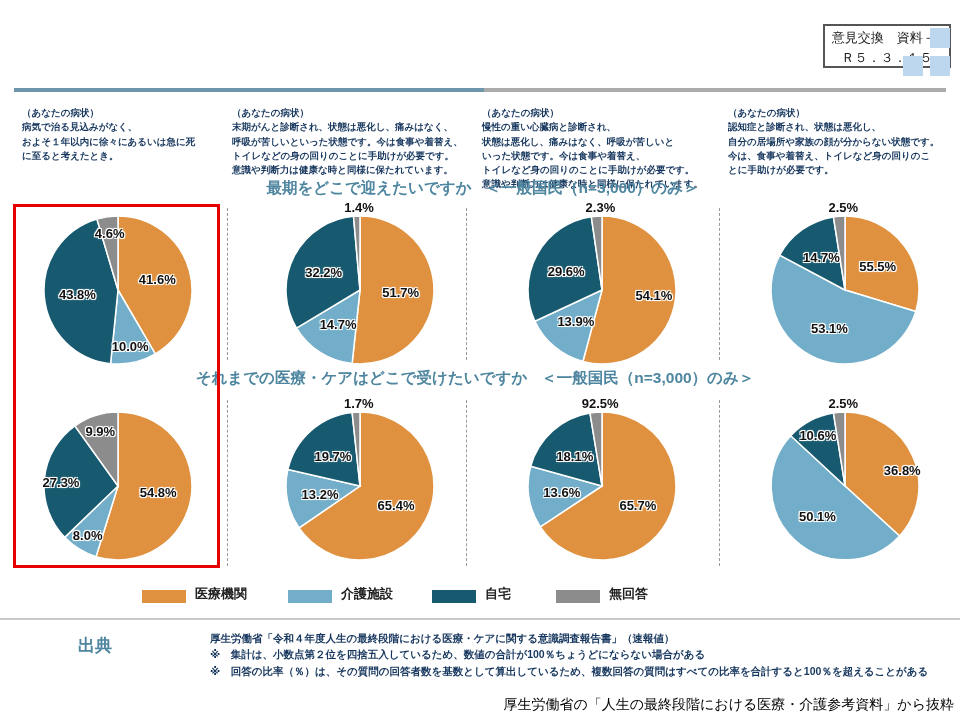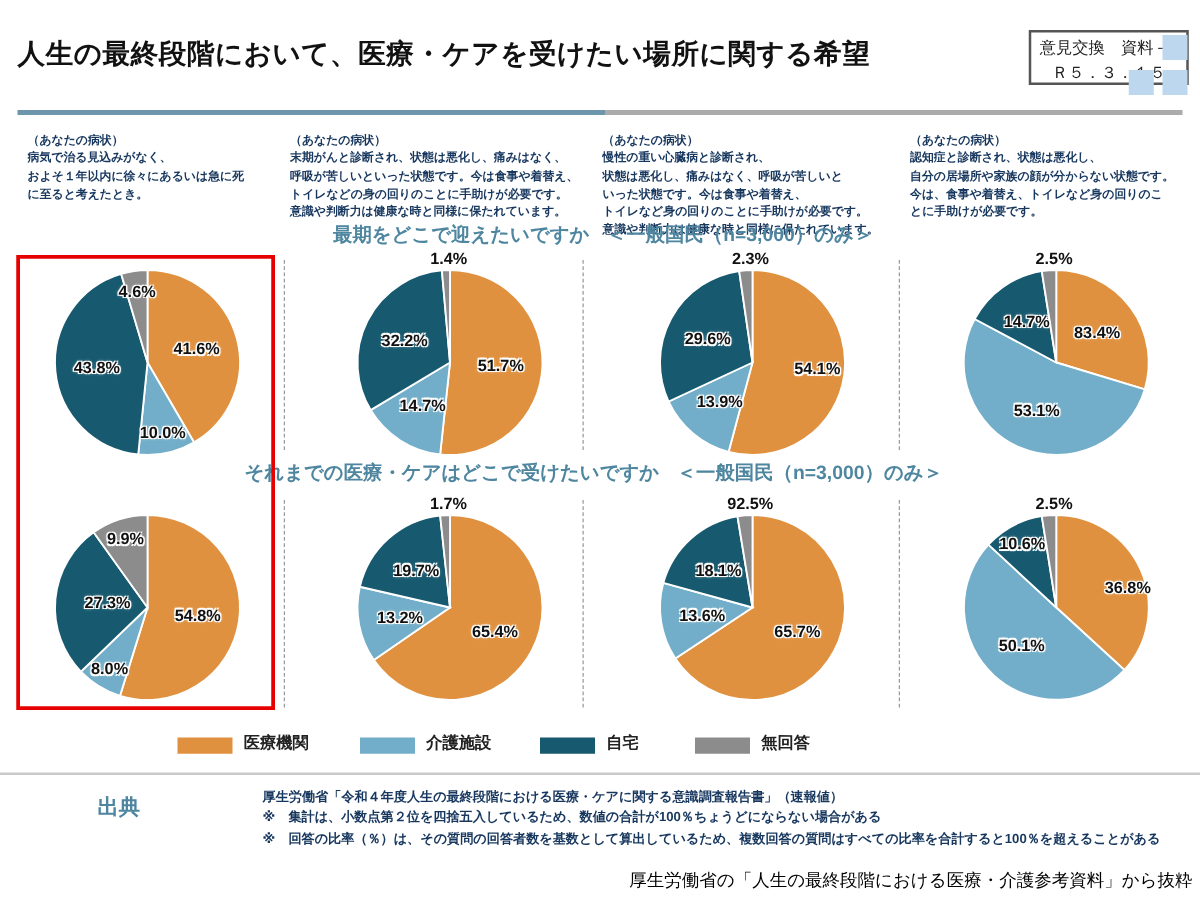--- a/index.html
+++ b/index.html
@@ -56,21 +56,20 @@
   }
   .caption{
     position:absolute;right:6px;top:696px;font-size:14px;color:#000;white-space:nowrap;
   }
 </style>
 </head>
 <body>
 
 <div class="slide">
 
-  <div class="title" style="color: rgb(17, 17, 17);">人生の最終段階において、医療・ケアを受けたい場所に関する希望</div>
 
   <div class="stamp">
     <div>意見交換　資料－2</div>
     <div>Ｒ５．３．１５</div>
   </div>
 
   <div class="sq" style="left: 930px; top: 28px; background: rgb(189, 215, 238);"></div>
   <div class="sq" style="left: 903px; top: 56px; background: rgb(189, 215, 238);"></div>
   <div class="sq" style="left: 930px; top: 56px; background: rgb(189, 215, 238);"></div>
 
@@ -130,27 +129,27 @@
         <path d="M 76 76 L 76.00 2.00 A 74 74 0 1 1 56.90 147.49 Z" fill="#E0913F" stroke="#ffffff" stroke-width="1.5"></path>
         <path d="M 76 76 L 56.90 147.49 A 74 74 0 0 1 8.91 107.22 Z" fill="#72AEC9" stroke="#ffffff" stroke-width="1.5"></path>
         <path d="M 76 76 L 8.91 107.22 A 74 74 0 0 1 65.33 2.77 Z" fill="#17596F" stroke="#ffffff" stroke-width="1.5"></path>
         <path d="M 76 76 L 65.33 2.77 A 74 74 0 0 1 76.00 2.00 Z" fill="#8C8C8C" stroke="#ffffff" stroke-width="1.5"></path>
       </svg><span class="pie-label" style="left: 116.354px; top: 81.2966px; padding-left: 23px;">54.1%</span><span class="pie-label" style="left: 49.8385px; top: 107.178px;">13.9%</span><span class="pie-label" style="left: 40.191px; top: 56.6556px;">29.6%</span><span class="pie-label" style="left: 74.3957px; top: -7px;">2.3%</span></div>
   <div class="pie-slot pr1 pc4"><svg width="152" height="152" viewBox="0 0 152 152" style="overflow:visible">
         <path d="M 76 76 L 76.00 2.00 A 74 74 0 0 1 146.80 97.54 Z" fill="#E0913F" stroke="#ffffff" stroke-width="1.5"></path>
         <path d="M 76 76 L 146.80 97.54 A 74 74 0 1 1 10.71 41.17 Z" fill="#72AEC9" stroke="#ffffff" stroke-width="1.5"></path>
         <path d="M 76 76 L 10.71 41.17 A 74 74 0 0 1 64.42 2.91 Z" fill="#17596F" stroke="#ffffff" stroke-width="1.5"></path>
         <path d="M 76 76 L 64.42 2.91 A 74 74 0 0 1 76.00 2.00 Z" fill="#8C8C8C" stroke="#ffffff" stroke-width="1.5"></path>
-      </svg><span class="pie-label" style="left: 108.7px; top: 51.7679px;">83.4%</span><span class="pie-label" style="left: 60.4248px; top: 113.602px;">53.1%</span><span class="pie-label" style="left: 52.3885px; top: 42.849px;">14.7%</span><span class="pie-label" style="left: 74.2582px; top: -7px;">2.5%</span></div>
+      </svg><span class="pie-label" style="left: 108.7px; top: 51.7679px;">55.5%</span><span class="pie-label" style="left: 60.4248px; top: 113.602px;">53.1%</span><span class="pie-label" style="left: 52.3885px; top: 42.849px;">14.7%</span><span class="pie-label" style="left: 74.2582px; top: -7px;">2.5%</span></div>
   <div class="pie-slot pr2 pc1"><svg width="152" height="152" viewBox="0 0 152 152" style="overflow:visible">
         <path d="M 76 76 L 76.00 2.00 A 74 74 0 1 1 54.02 146.66 Z" fill="#E0913F" stroke="#ffffff" stroke-width="1.5"></path>
         <path d="M 76 76 L 54.02 146.66 A 74 74 0 0 1 22.70 127.33 Z" fill="#72AEC9" stroke="#ffffff" stroke-width="1.5"></path>
         <path d="M 76 76 L 22.70 127.33 A 74 74 0 0 1 32.88 15.86 Z" fill="#17596F" stroke="#ffffff" stroke-width="1.5"></path>
         <path d="M 76 76 L 32.88 15.86 A 74 74 0 0 1 76.00 2.00 Z" fill="#8C8C8C" stroke="#ffffff" stroke-width="1.5"></path>
-      </svg><span class="pie-label" style="left: 116.238px; top: 82.1142px;">54.8%</span><span class="pie-label" style="left: 45.6869px; top: 125.119px;">8.0%</span><span class="pie-label" style="left: 44px; top: 72.2971px;">27.3%</span><span class="pie-label" style="left: 58.3361px; top: 21.0493px;">9.9%</span></div>
+      </svg><span class="pie-label" style="left: 116.238px; top: 82.1142px;">54.8%</span><span class="pie-label" style="left: 45.6869px; top: 125.119px;">8.0%</span><span class="pie-label" style="left: 19px; top: 72.2971px;">27.3%</span><span class="pie-label" style="left: 58.3361px; top: 21.0493px;">9.9%</span></div>
   <div class="pie-slot pr2 pc2"><svg width="152" height="152" viewBox="0 0 152 152" style="overflow:visible">
         <path d="M 76 76 L 76.00 2.00 A 74 74 0 1 1 15.06 117.98 Z" fill="#E0913F" stroke="#ffffff" stroke-width="1.5"></path>
         <path d="M 76 76 L 15.06 117.98 A 74 74 0 0 1 3.89 59.40 Z" fill="#72AEC9" stroke="#ffffff" stroke-width="1.5"></path>
         <path d="M 76 76 L 3.89 59.40 A 74 74 0 0 1 68.11 2.42 Z" fill="#17596F" stroke="#ffffff" stroke-width="1.5"></path>
         <path d="M 76 76 L 68.11 2.42 A 74 74 0 0 1 76.00 2.00 Z" fill="#8C8C8C" stroke="#ffffff" stroke-width="1.5"></path>
       </svg><span class="pie-label" style="left: 112.029px; top: 94.9316px;">65.4%</span><span class="pie-label" style="left: 36.0209px; top: 83.6264px;">13.2%</span><span class="pie-label" style="left: 48.9888px; top: 45.5552px;">19.7%</span><span class="pie-label" style="left: 74.8149px; top: -7px;">1.7%</span></div>
   <div class="pie-slot pr2 pc3"><svg width="152" height="152" viewBox="0 0 152 152" style="overflow:visible">
         <path d="M 76 76 L 76.00 2.00 A 74 74 0 1 1 14.28 116.82 Z" fill="#E0913F" stroke="#ffffff" stroke-width="1.5"></path>
         <path d="M 76 76 L 14.28 116.82 A 74 74 0 0 1 4.68 56.25 Z" fill="#72AEC9" stroke="#ffffff" stroke-width="1.5"></path>
         <path d="M 76 76 L 4.68 56.25 A 74 74 0 0 1 63.96 2.99 Z" fill="#17596F" stroke="#ffffff" stroke-width="1.5"></path>

